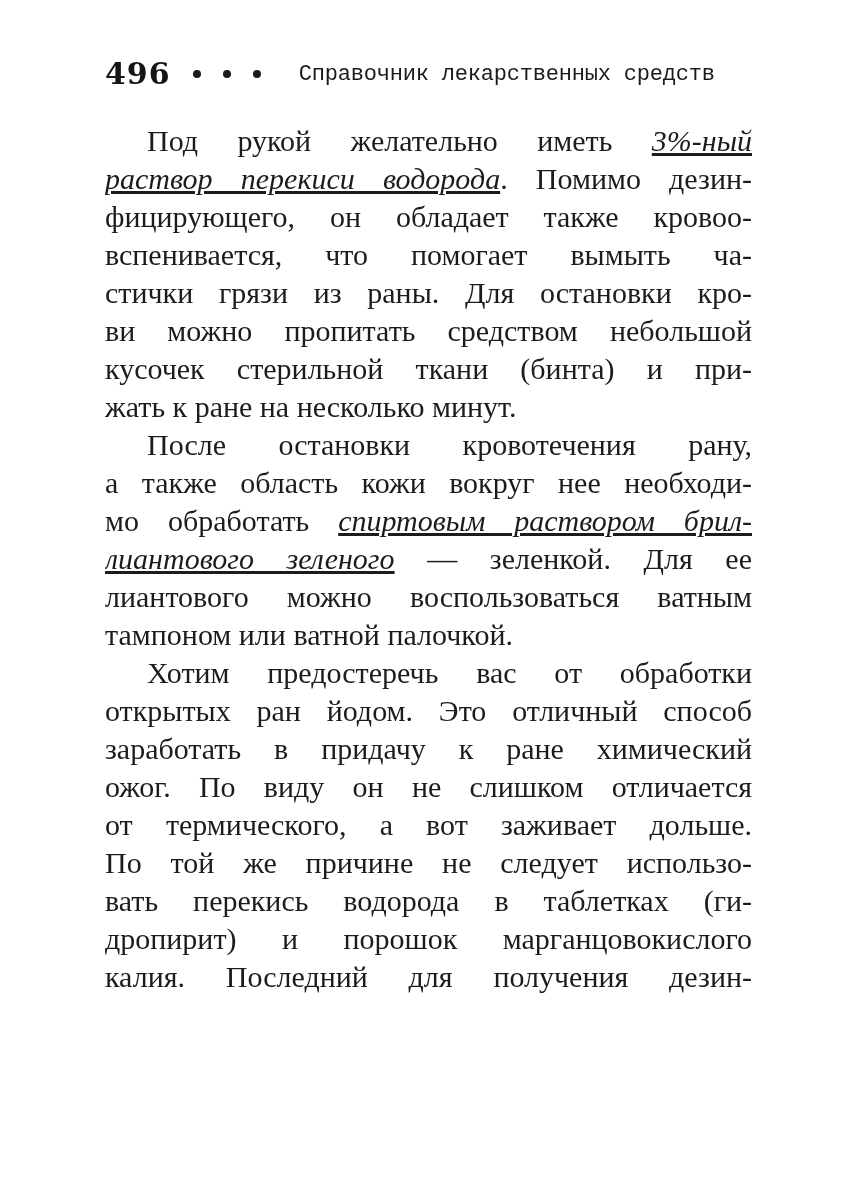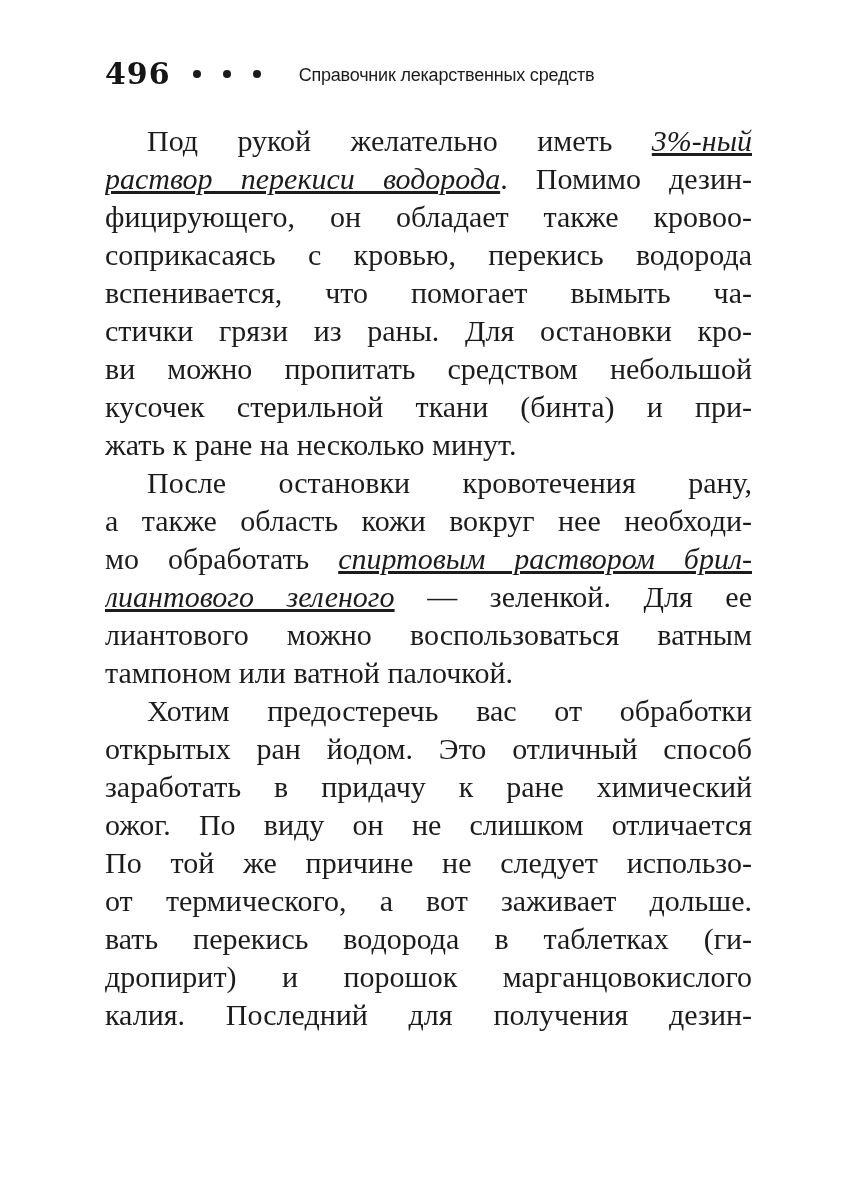--- a/index.html
+++ b/index.html
@@ -42,23 +42,23 @@
   }
   .header-bullets .dot {
     width: 8px;
     height: 8px;
     border-radius: 50%;
     background: #1b1b1b;
     display: inline-block;
     margin-right: 22px;
   }
   .header-title {
-    font-family: Liberation Sans, sans-serif;
+    font-family: Liberation Mono, monospace;
     font-weight: 400;
-    font-size: 18px;
+    font-size: 22px;
     letter-spacing: -0.2px;
     color: #1b1b1b;
     line-height: 1;
     padding-top: 2px;
   }
   
   .page-body {
     position: absolute;
     top: 122px;
     left: 105px;
@@ -101,41 +101,40 @@
         <span class="dot"></span>
       </span>
     <span class="header-title">Справочник лекарственных средств</span>
   </header>
 
   <main class="page-body">
       <div class="paragraph">
         <div class="line j first"><span>Под рукой желательно иметь </span><em>3%-ный</em></div>
         <div class="line j"><em>раствор перекиси водорода</em><span>. Помимо дезин-</span></div>
         <div class="line j"><span>фицирующего, он обладает также кровоо-</span></div>
-        <div class="line j"><span>соприкасаясь с кровью, перекись водорода</span></div>
         <div class="line j"><span>вспенивается, что помогает вымыть ча-</span></div>
         <div class="line j"><span>стички грязи из раны. Для остановки кро-</span></div>
         <div class="line j"><span>ви можно пропитать средством небольшой</span></div>
         <div class="line j"><span>кусочек стерильной ткани (бинта) и при-</span></div>
         <div class="line"><span>жать к ране на несколько минут.</span></div>
       </div>
       <div class="paragraph">
         <div class="line j first"><span>После остановки кровотечения рану,</span></div>
         <div class="line j"><span>а также область кожи вокруг нее необходи-</span></div>
         <div class="line j"><span>мо обработать </span><em>спиртовым раствором брил-</em></div>
         <div class="line j"><em>лиантового зеленого</em><span> — зеленкой. Для ее</span></div>
         <div class="line j"><span>лиантового можно воспользоваться ватным</span></div>
         <div class="line"><span>тампоном или ватной палочкой.</span></div>
       </div>
       <div class="paragraph">
         <div class="line j first"><span>Хотим предостеречь вас от обработки</span></div>
         <div class="line j"><span>открытых ран йодом. Это отличный способ</span></div>
         <div class="line j"><span>заработать в придачу к ране химический</span></div>
         <div class="line j"><span>ожог. По виду он не слишком отличается</span></div>
+        <div class="line j"><span>от термического, а вот заживает дольше.</span></div>
         <div class="line j"><span>По той же причине не следует использо-</span></div>
-        <div class="line j"><span>от термического, а вот заживает дольше.</span></div>
         <div class="line j"><span>вать перекись водорода в таблетках (ги-</span></div>
         <div class="line j"><span>дропирит) и порошок марганцовокислого</span></div>
         <div class="line j"><span>калия. Последний для получения дезин-</span></div>
       </div>
     </main>
 
 </div>
 
 </body></html>

